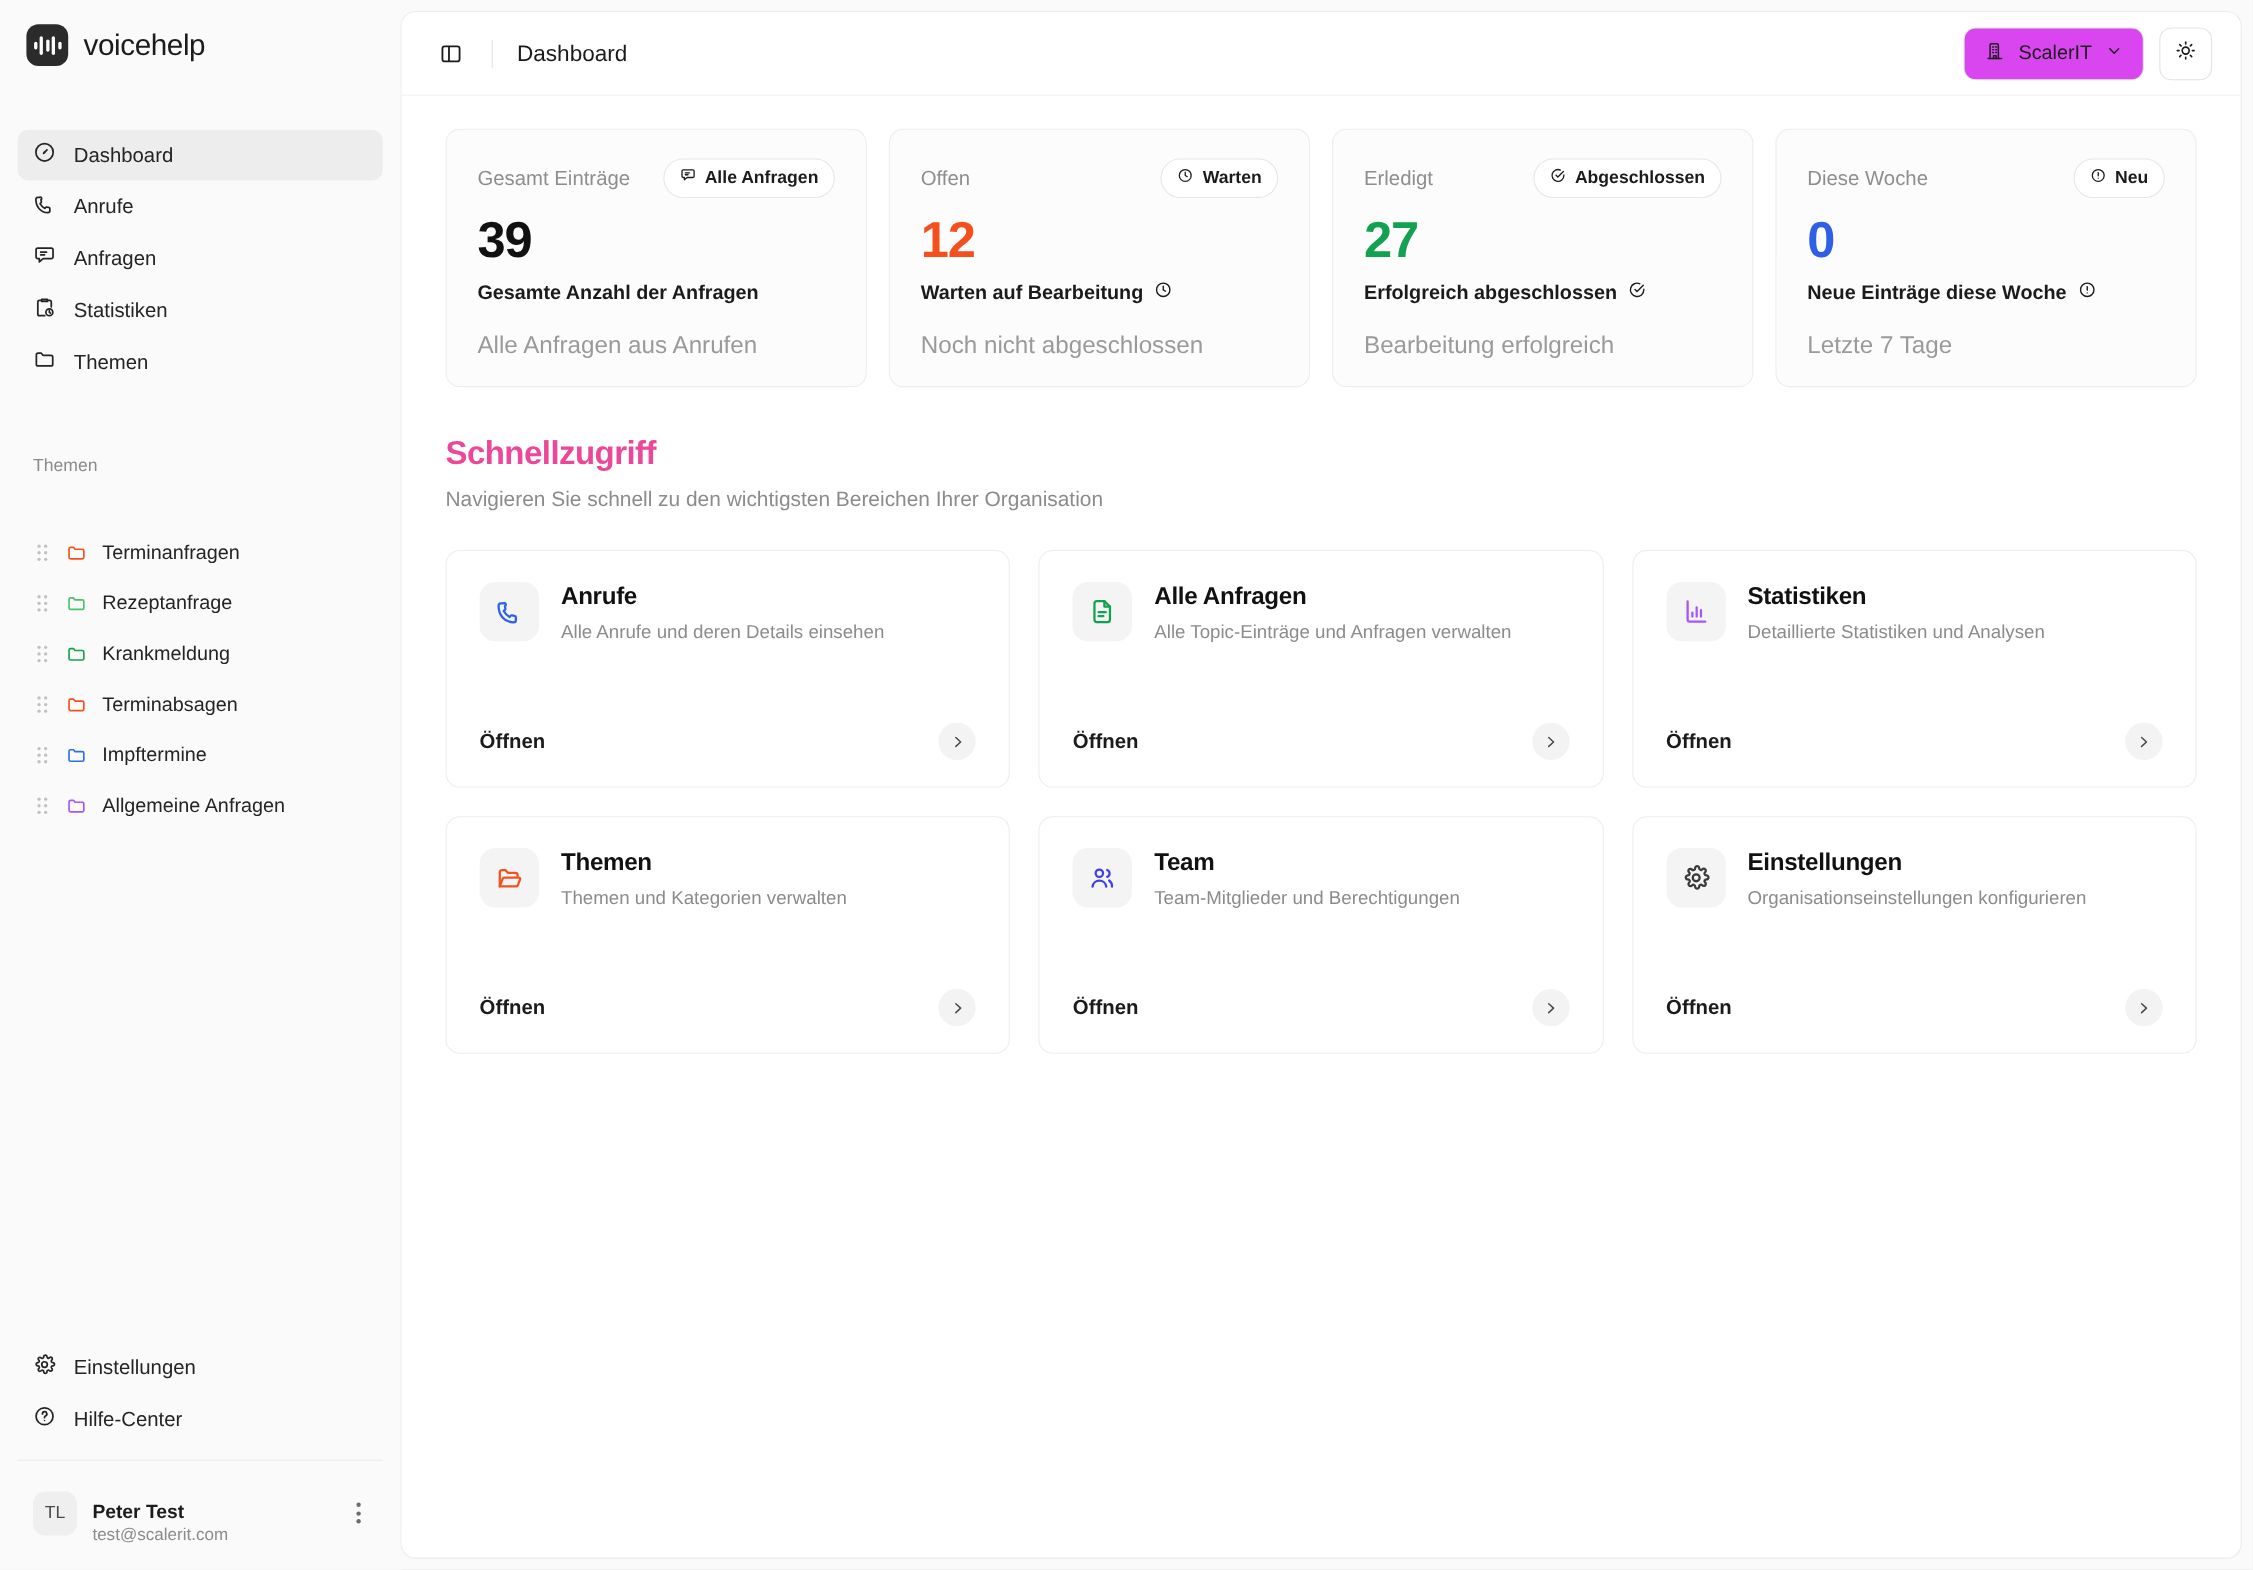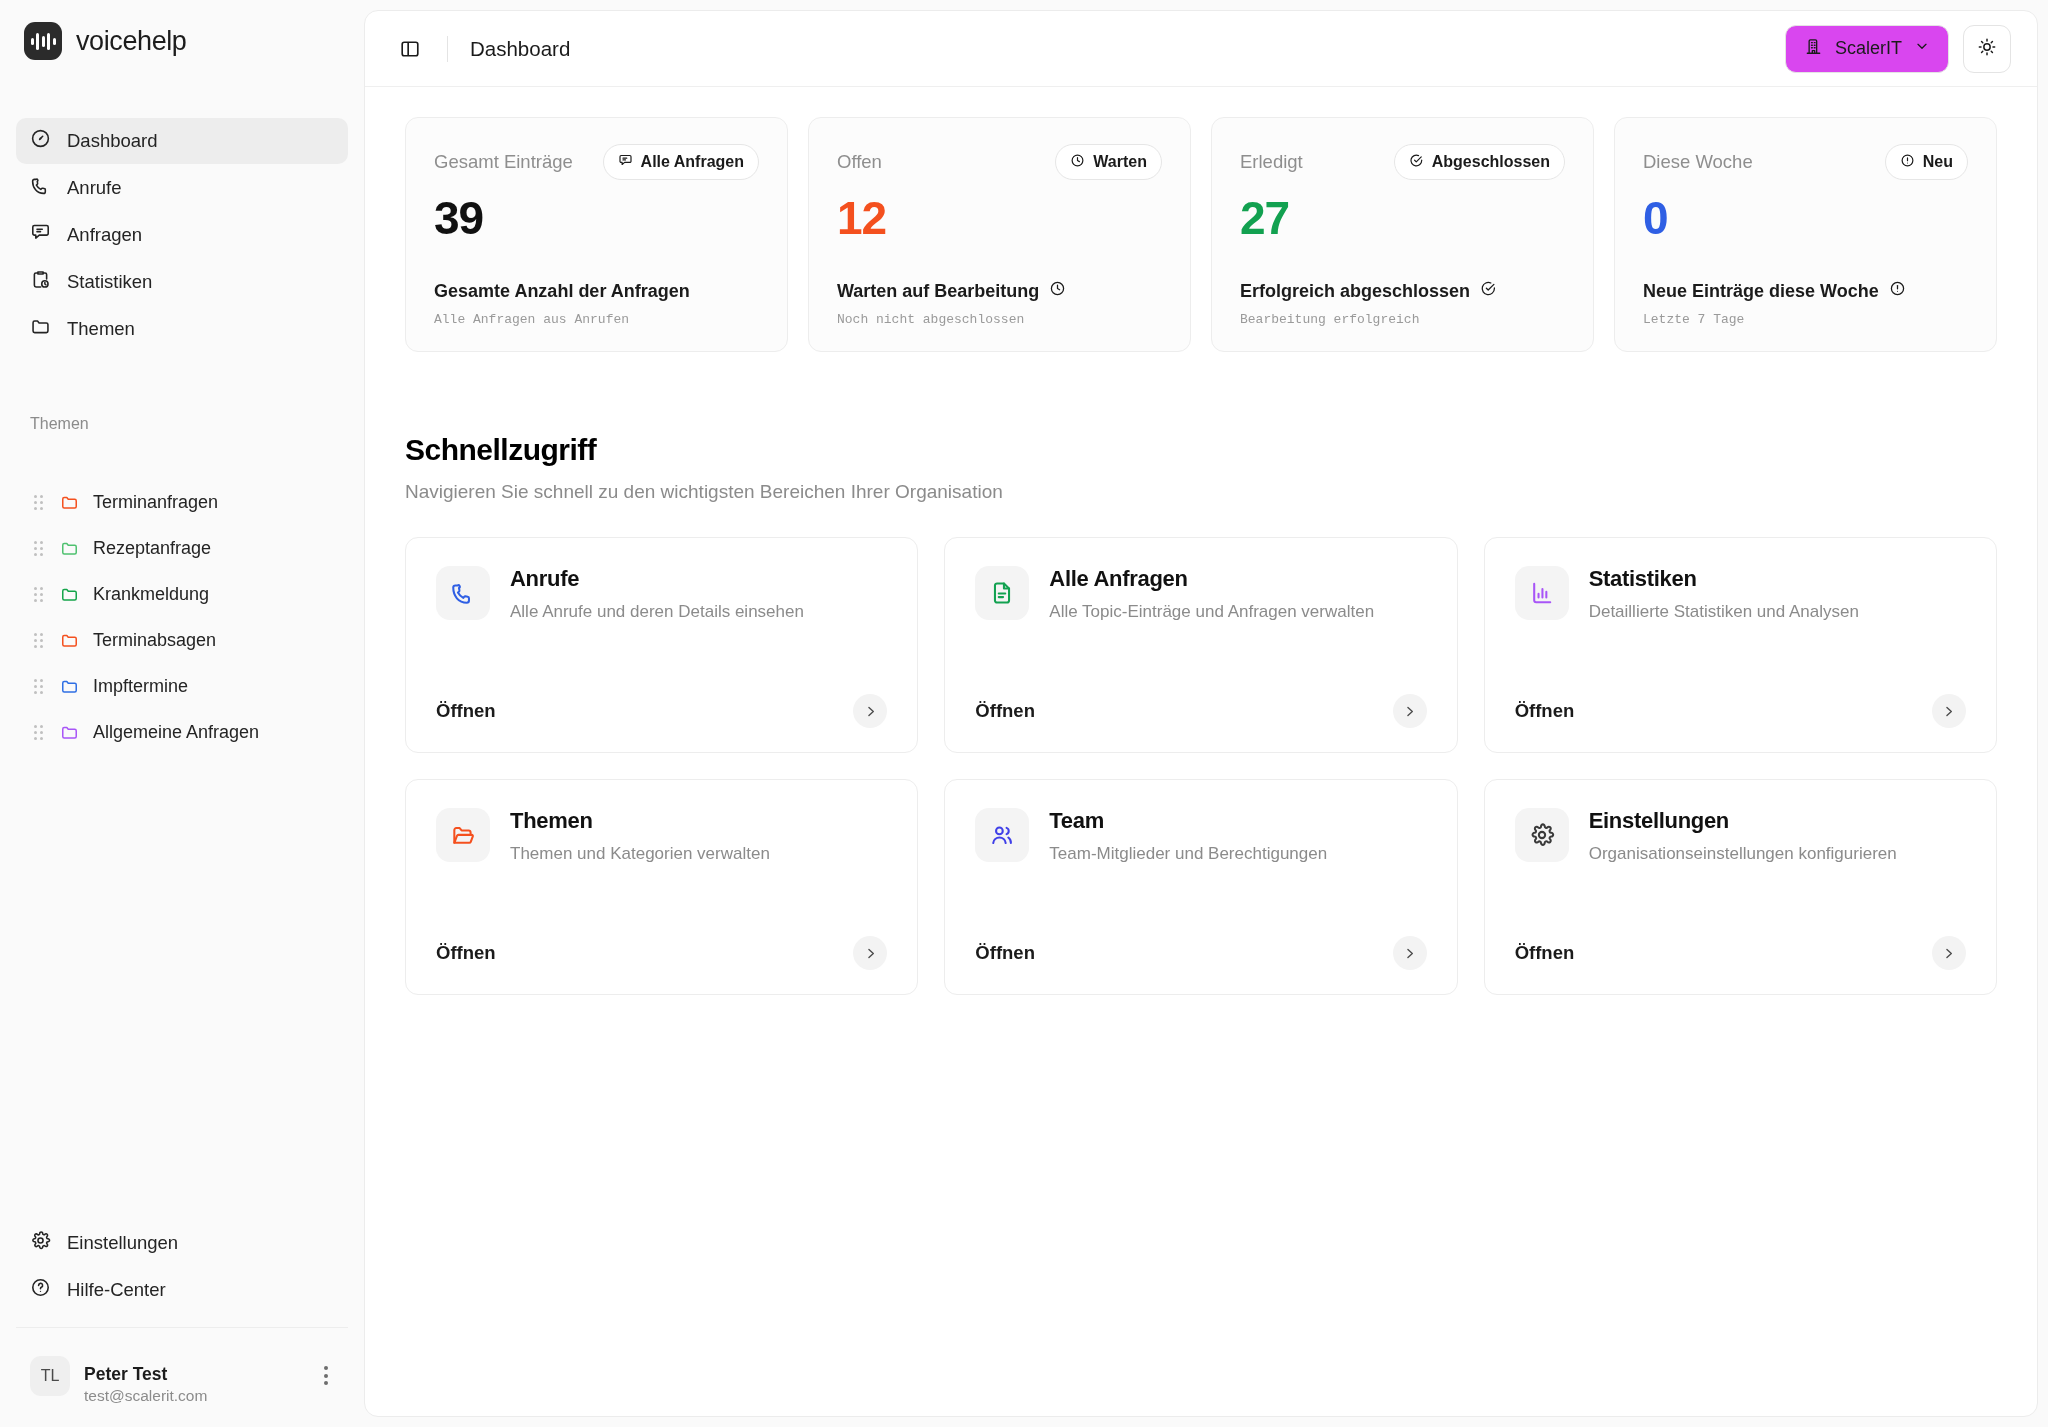--- a/index.html
+++ b/index.html
@@ -173,23 +173,23 @@
   }
   .stat-value {
     font-size: 46px; font-weight: bold; line-height: 1.15;
     margin-top: 12px; letter-spacing: -1px;
   }
   .stat-foot { margin-top: auto; }
   .stat-desc {
     display: flex; align-items: center; gap: 10px;
     font-size: 18px; color: #1b1b1b; font-weight: bold;
   }
-  .stat-sub { font-size: 13px; color: #9a9a9a; margin-top: 10px; font-family: Liberation Mono, monospace; }
-
-  .section-title { font-size: 30px; font-weight: bold; color: #000000; letter-spacing: -0.5px; margin-top: 81px; }
+  .stat-sub { font-size: 22px; color: #9a9a9a; margin-top: 24px; }
+
+  .section-title { font-size: 30px; font-weight: bold; color: #ec4899; letter-spacing: -0.5px; margin-top: 44px; }
   .section-sub { font-size: 19px; color: #8b8b8b; margin-top: 14px; }
 
   .quick-grid {
     display: grid;
     grid-template-columns: repeat(3, 1fr);
     gap: 26px;
     margin-top: 34px;
   }
   .quick-card {
     border: 1px solid #ededed;

